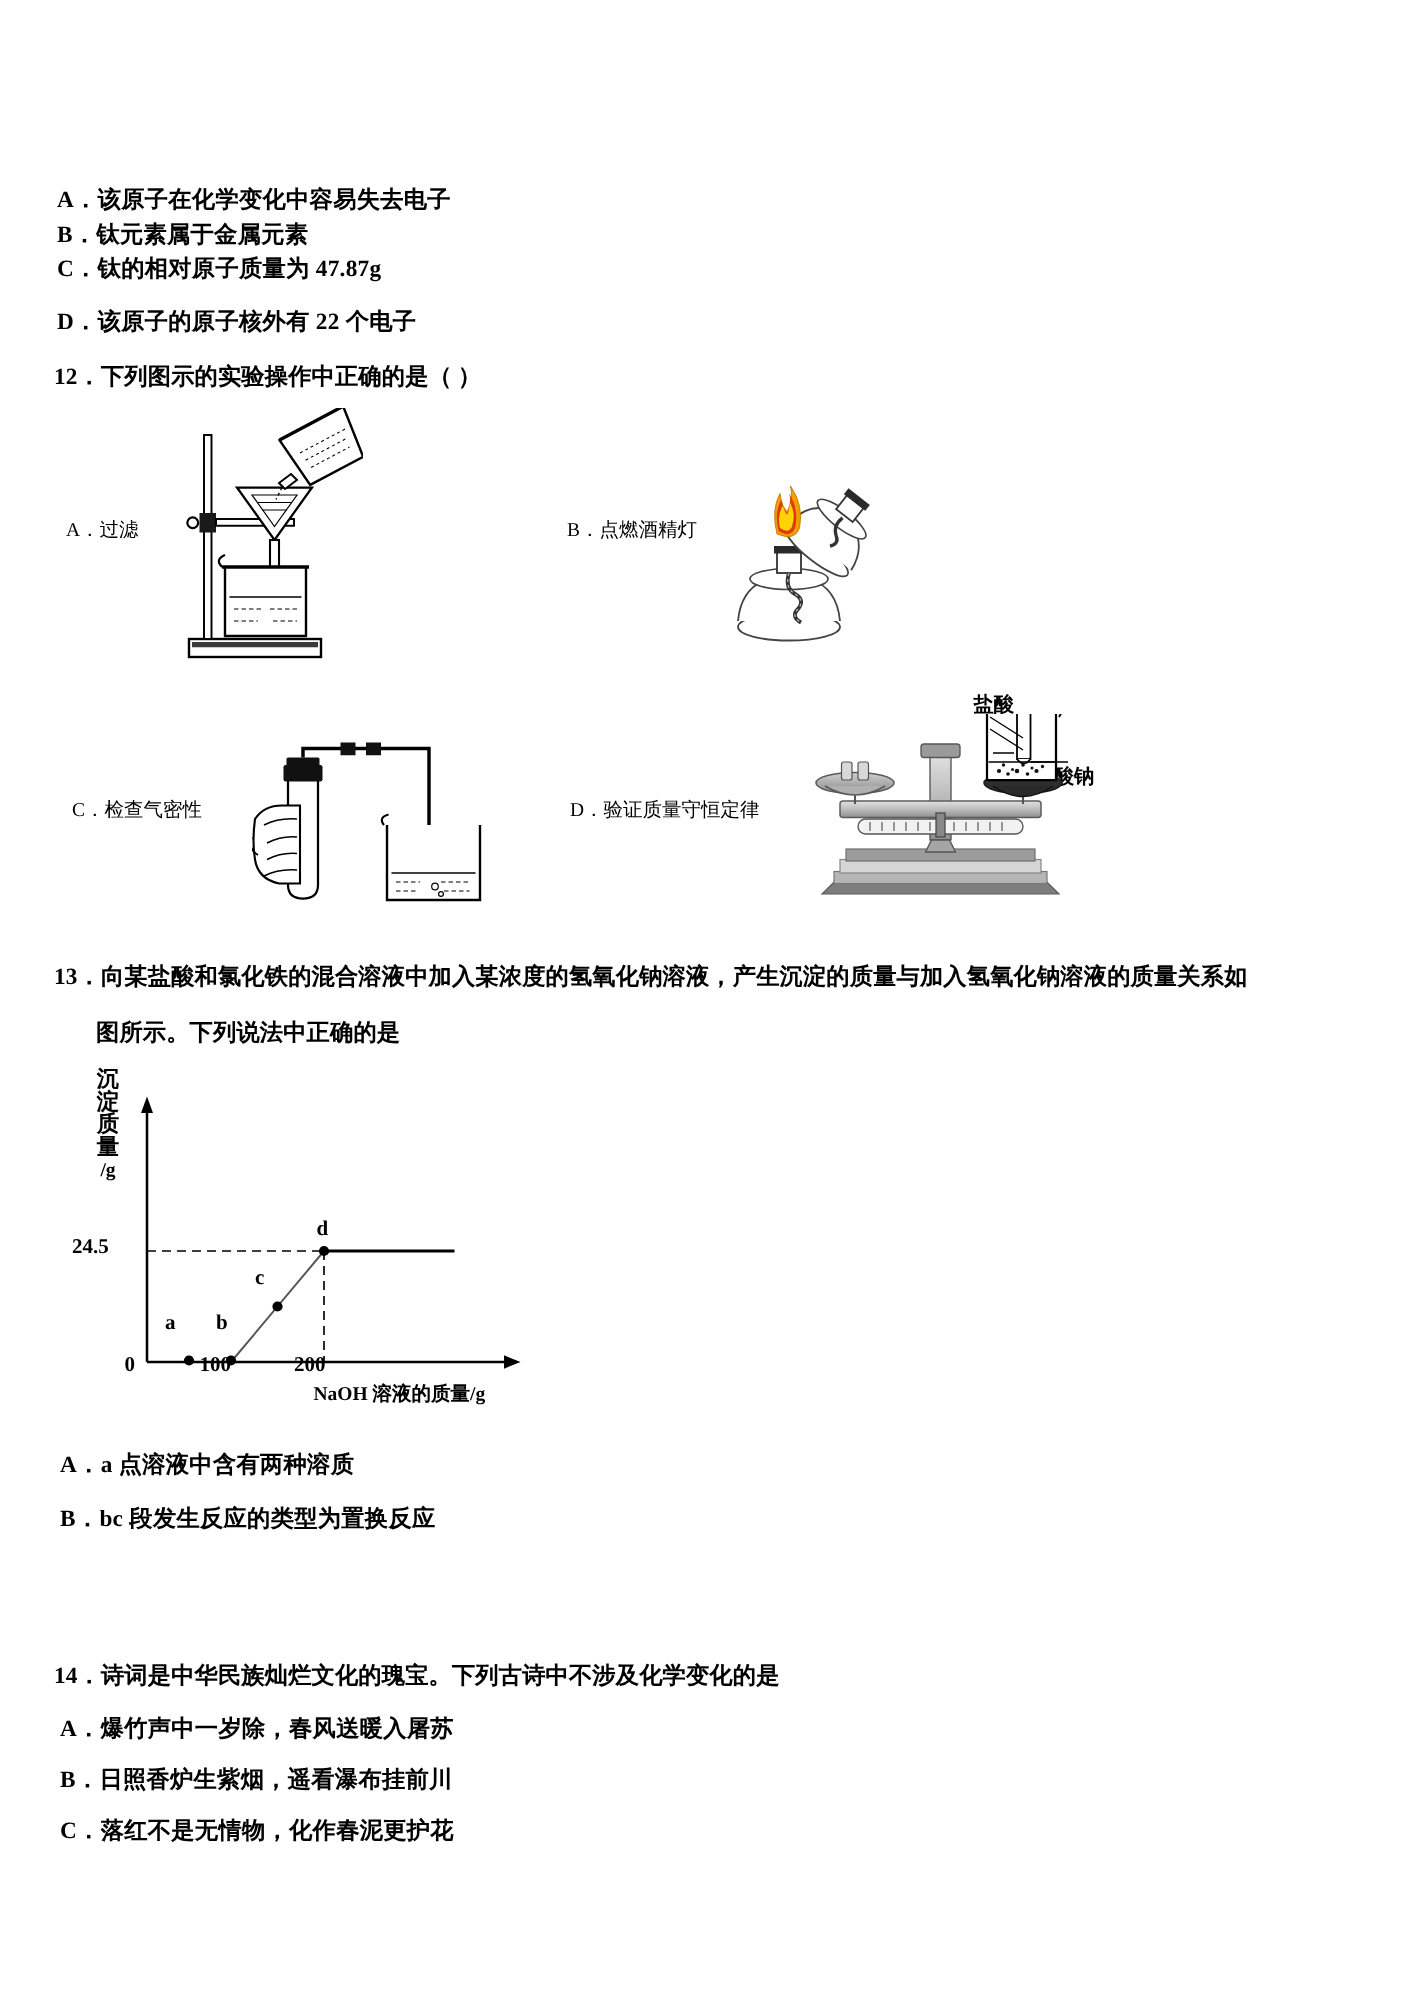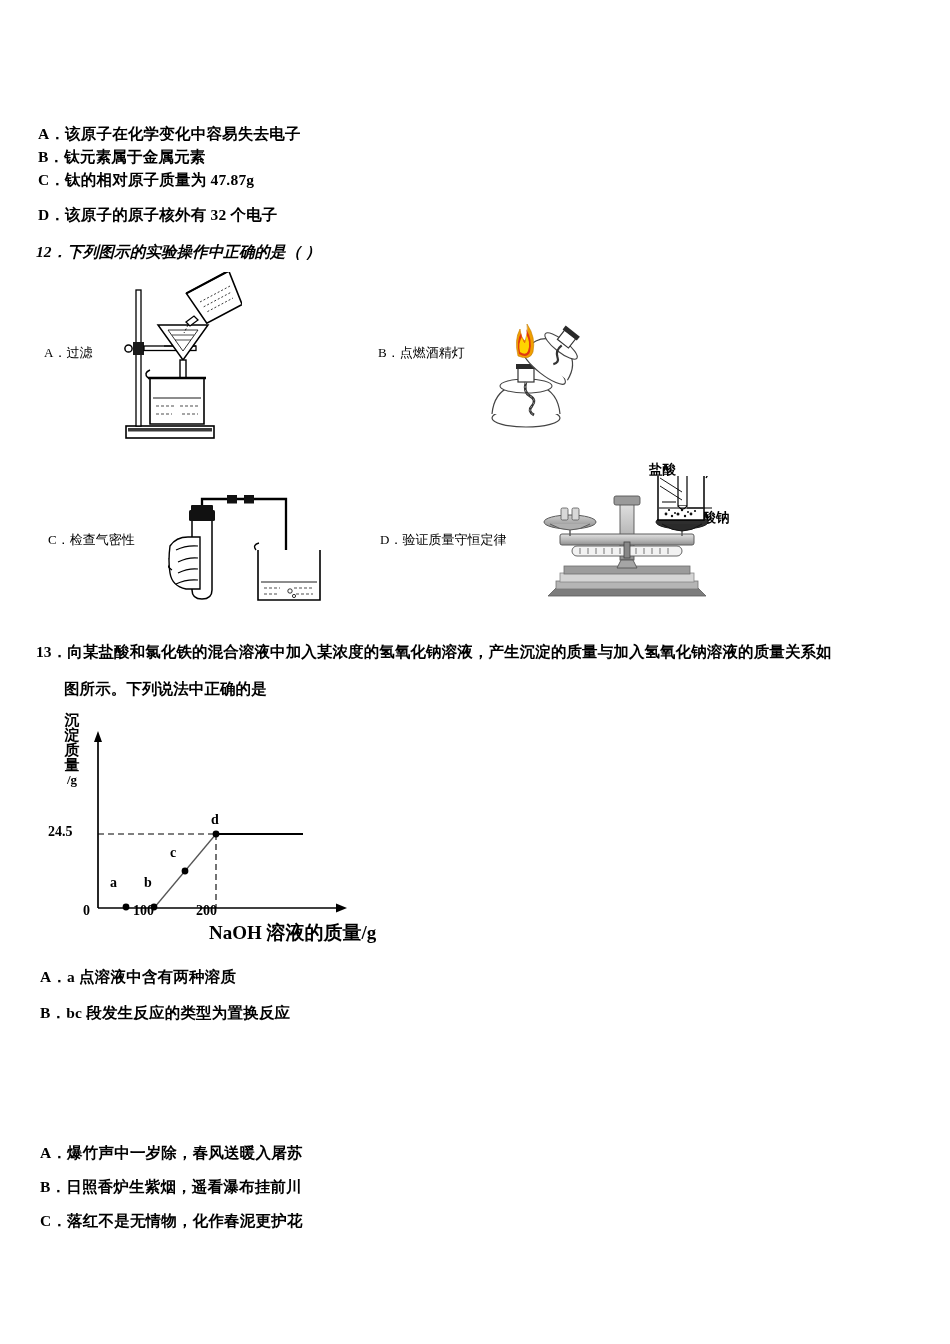--- a/index.html
+++ b/index.html
@@ -75,21 +75,21 @@
   }
   .pt-label {
     position: absolute;
     font-size: 14px;
     font-weight: bold;
     font-style: normal;
     font-family: "Liberation Serif", serif;
   }
   .xaxis-title {
     position: absolute;
-    font-size: 19px;
+    font-size: 13px;
     font-weight: bold;
     white-space: nowrap;
   }
   .dlabel {
     position: absolute;
     font-size: 13.5px;
     font-weight: bold;
     white-space: nowrap;
   }
 </style>
@@ -101,24 +101,24 @@
   <div class="opt-line" style="left:38px; top:101px;margin-top:24px;">
     <span class="lbl lbl-latin">A．</span><span>该原子在化学变化中容易失去电子</span>
   </div>
   <div class="opt-line" style="left:38px; top:148px;">
     <span class="lbl lbl-latin">B．</span><span>钛元素属于金属元素</span>
   </div>
   <div class="opt-line" style="left:38px; top:171px;">
     <span class="lbl lbl-latin">C．</span><span>钛的相对原子质量为 47.87g</span>
   </div>
   <div class="opt-line" style="left:38px; top:206px;">
-    <span class="lbl lbl-latin">D．</span><span>该原子的原子核外有 32 个电子</span>
-  </div>
-
-  <div class="q-line" style="left:36px; top:240px;font-style:italic;">12．下列图示的实验操作中正确的是（    ）</div>
+    <span class="lbl lbl-latin">D．</span><span>该原子的原子核外有 22 个电子</span>
+  </div>
+
+  <div class="q-line" style="left:36px; top:240px;">12．下列图示的实验操作中正确的是（    ）</div>
 
   <div class="fig-caption" style="left:44px; top:344px;">
     <span class="lbl lbl-latin">A．</span><span>过滤</span>
   </div>
 
   <svg class="diagram" style="left:112px; top:272px;" width="130" height="175" viewBox="0 0 130 175">
 
     <rect x="14" y="154" width="88" height="12" fill="#fff" stroke="#000" stroke-width="1.6"></rect>
     <rect x="16" y="156" width="84" height="3.5" fill="#3a3a3a"></rect>
 
@@ -357,20 +357,21 @@
     <circle cx="128" cy="108" r="3.4" fill="#000"></circle>
   </svg>
 
   <div class="opt-line" style="left:40px; top:968px;">
     <span class="lbl lbl-latin">A．</span><span>a 点溶液中含有两种溶质</span>
   </div>
   <div class="opt-line" style="left:40px; top:1004px;">
     <span class="lbl lbl-latin">B．</span><span>bc 段发生反应的类型为置换反应</span>
   </div>
 
+  <div class="q-line" style="left:36px; top:1106px;">14．诗词是中华民族灿烂文化的瑰宝。下列古诗中不涉及化学变化的是</div>
 
   <div class="opt-line" style="left:40px; top:1144px;">
     <span class="lbl lbl-latin">A．</span><span>爆竹声中一岁除，春风送暖入屠苏</span>
   </div>
   <div class="opt-line" style="left:40px; top:1178px;">
     <span class="lbl lbl-latin">B．</span><span>日照香炉生紫烟，遥看瀑布挂前川</span>
   </div>
   <div class="opt-line" style="left:40px; top:1212px;">
     <span class="lbl lbl-latin">C．</span><span>落红不是无情物，化作春泥更护花</span>
   </div>

